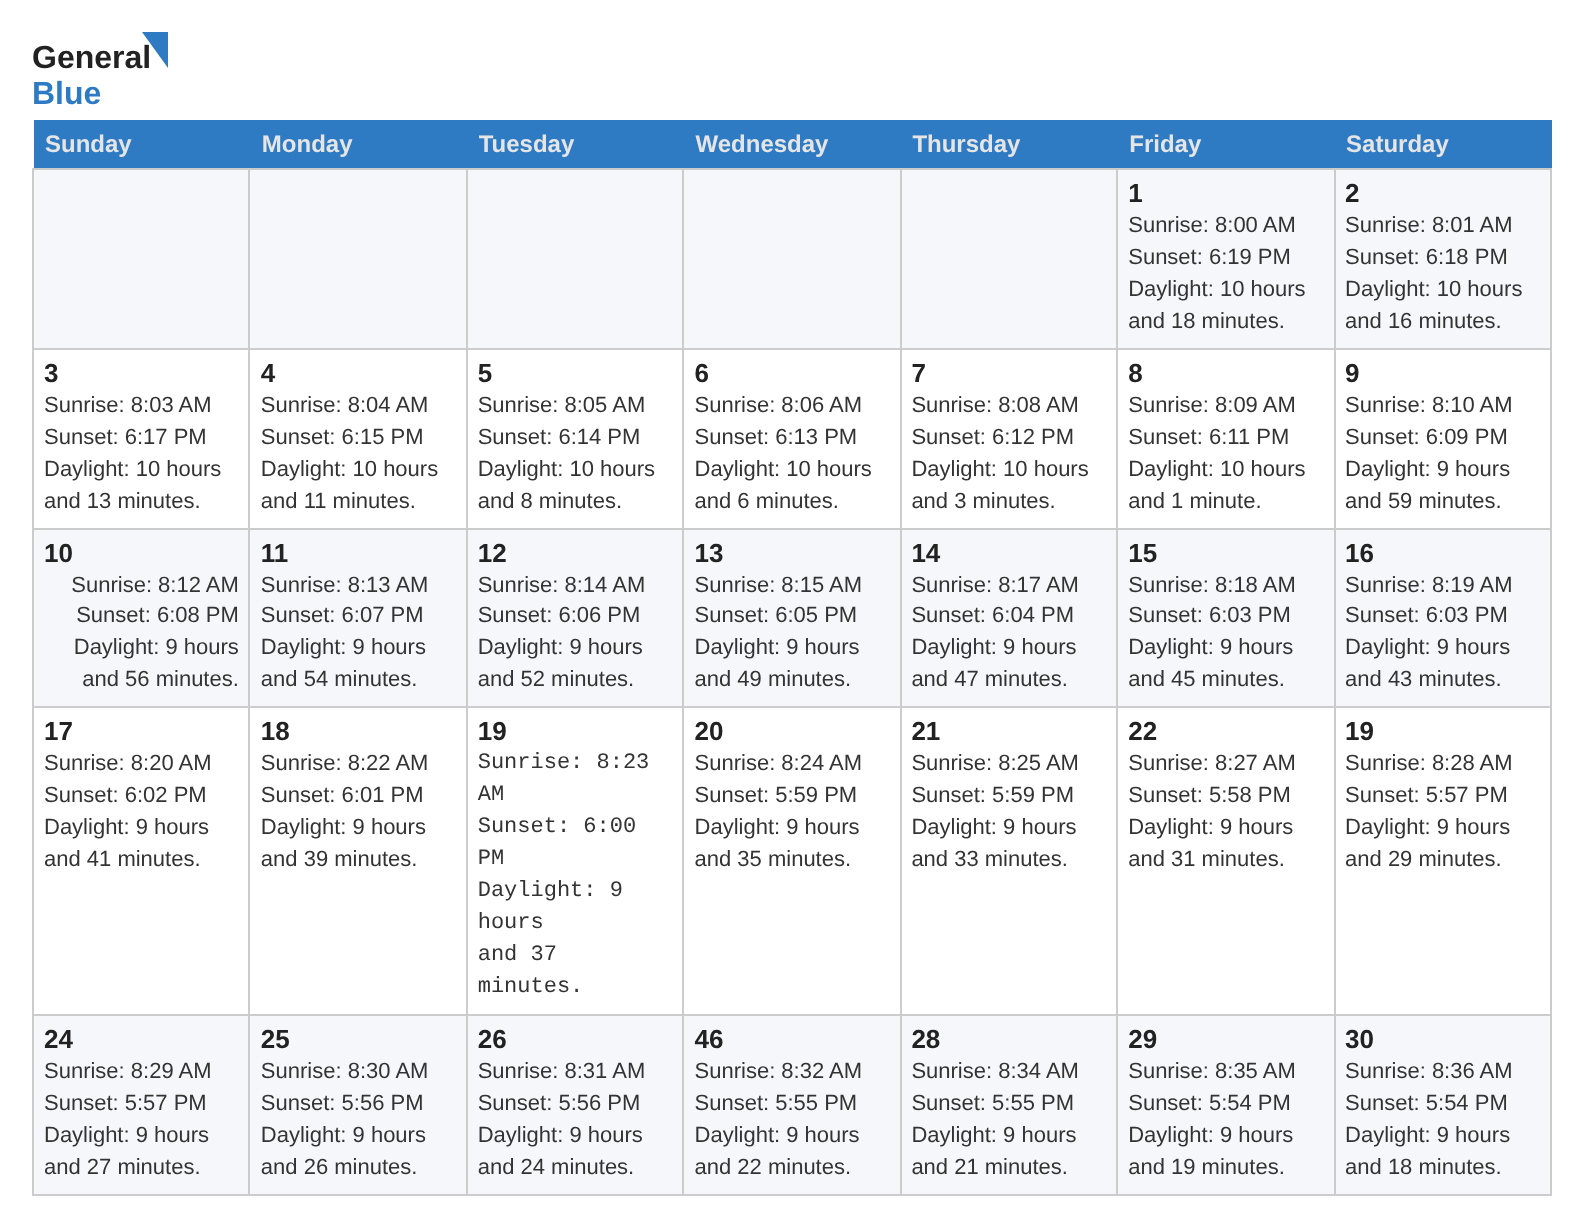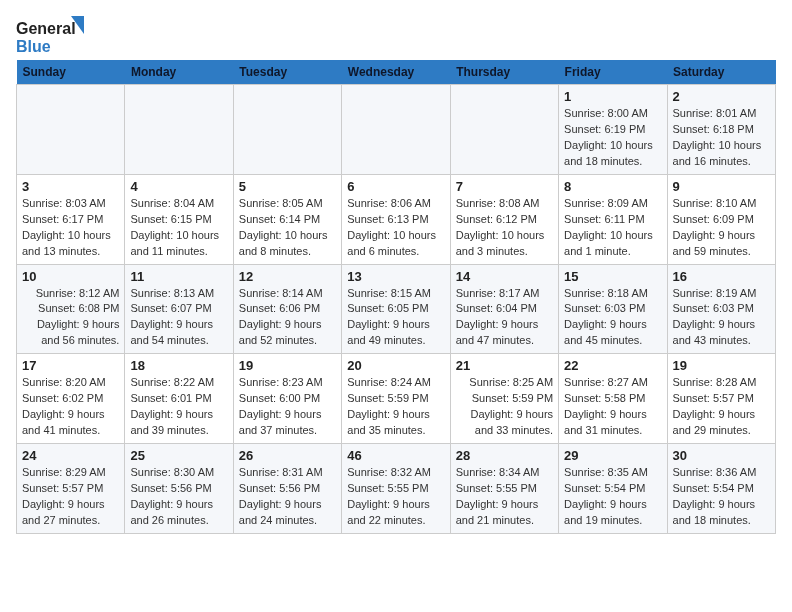--- a/index.html
+++ b/index.html
@@ -35,21 +35,21 @@
       margin-top: 2px;
     }
     .calendar-table {
       width: 100%;
       border-collapse: collapse;
       table-layout: fixed;
       font-size: 11px;
     }
     .calendar-table th {
       background: #2e7bc4;
-      color: #0f172a;
+      color: #e5e5e5;
       text-align: left;
       padding: 5px 6px;
       font-size: 12px;
       font-weight: bold;
     }
     .calendar-table td {
       border: 1px solid #ccc;
       vertical-align: top;
       padding: 4px 5px;
       height: 82px;
@@ -240,35 +240,35 @@
         </td>
         <td>
           <span class="day-num">18</span>
           <div class="day-info" style="white-space: pre-line;">Sunrise: 8:22 AM
 Sunset: 6:01 PM
 Daylight: 9 hours
 and 39 minutes.</div>
         </td>
         <td>
           <span class="day-num">19</span>
-          <div class="day-info" style="white-space: pre-line;">Sunrise: 8:23 AM
+          <div class="day-info" style="white-space: pre-line; font-family: Liberation Mono, monospace;">Sunrise: 8:23 AM
 Sunset: 6:00 PM
 Daylight: 9 hours
 and 37 minutes.</div>
         </td>
         <td>
           <span class="day-num">20</span>
           <div class="day-info" style="white-space: pre-line;">Sunrise: 8:24 AM
 Sunset: 5:59 PM
 Daylight: 9 hours
 and 35 minutes.</div>
         </td>
         <td>
           <span class="day-num">21</span>
-          <div class="day-info" style="white-space: pre-line; text-align: right;">Sunrise: 8:25 AM
+          <div class="day-info" style="white-space: pre-line;">Sunrise: 8:25 AM
 Sunset: 5:59 PM
 Daylight: 9 hours
 and 33 minutes.</div>
         </td>
         <td>
           <span class="day-num">22</span>
           <div class="day-info" style="white-space: pre-line;">Sunrise: 8:27 AM
 Sunset: 5:58 PM
 Daylight: 9 hours
 and 31 minutes.</div>

